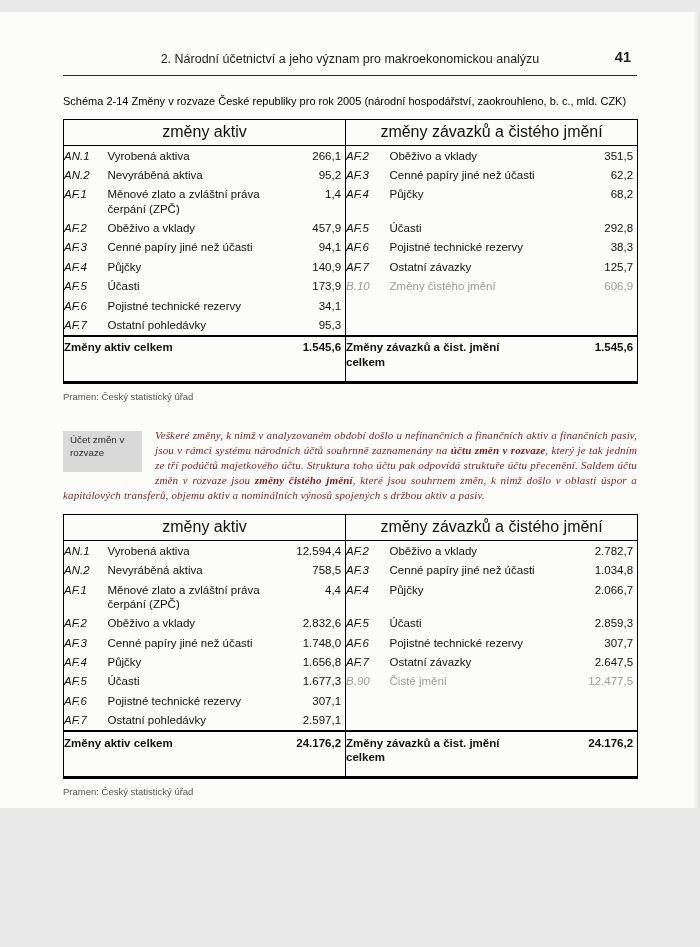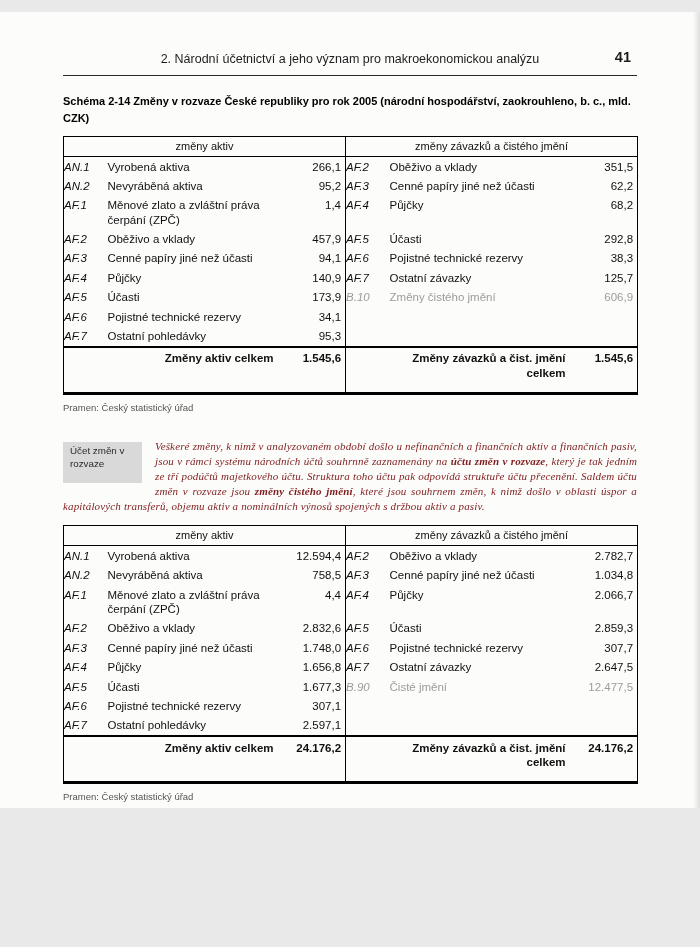--- a/index.html
+++ b/index.html
@@ -5,30 +5,30 @@
   html,body{margin:0;padding:0;}
   body{background:#e9e9e9;font-family:"Liberation Sans",sans-serif;}
   .page{width:700px;height:796px;background:#fcfcfb;position:relative;overflow:hidden;color:#161616;margin:12px auto;}
   .scan-edge{position:absolute;top:0;right:0;width:7px;height:100%;background:linear-gradient(to right,rgba(120,120,120,0),rgba(120,120,120,0.22));}
   .content{position:absolute;left:63px;top:40px;width:574px;}
 
   .running-head{position:relative;text-align:center;font-size:12.5px;color:#1d1d1d;padding-bottom:9px;}
   .running-head .pagenum{position:absolute;right:6px;top:-3px;font-weight:bold;font-size:14.5px;}
   .head-rule{border:none;border-top:1.4px solid #2a2a2a;margin:0;}
 
-  .schema-title{font-weight:bold;font-size:11px;line-height:1.55;margin-top:17px;color:#000;}
+  .schema-title{font-weight:normal;font-size:11px;line-height:1.55;margin-top:17px;color:#000;}
 
   table.balance{width:100%;border-collapse:collapse;margin-top:9px;font-size:11.5px;color:#101010;border:1px solid #000;table-layout:fixed;}
-  table.balance thead th{font-weight:normal;font-size:11px;padding:3px 2px 4px 2px;border-bottom:1px solid #000;text-align:center;}
+  table.balance thead th{font-weight:normal;font-size:16px;padding:3px 2px 4px 2px;border-bottom:1px solid #000;text-align:center;}
   table.balance th.rhalf{border-left:1px solid #000;}
   table.balance td{padding:2.5px 4px 2.5px 0;vertical-align:top;line-height:1.25;}
   td.code{padding-left:7px;white-space:nowrap;font-style:italic;}
   td.val{text-align:right;white-space:nowrap;padding-right:4px;}
   td.rstart{border-left:1px solid #000;}
-  tr.total td{border-top:2px solid #000;border-bottom:3px solid #000;font-weight:bold;padding-top:3.5px;padding-bottom:12px;text-align:right;}
+  tr.total td{border-top:2px solid #000;border-bottom:3px solid #000;font-weight:bold;padding-top:3.5px;padding-bottom:12px;}
   td.total-label{padding-left:7px;white-space:pre-line;}
   .gray{color:#9c9c9c;}
 
   .source{font-size:9.5px;color:#555;margin-top:7px;}
 
   .body-block{margin-top:26px;}
   .margin-note{float:left;width:66px;background:#d9d9d9;padding:3px 6px 12px 7px;font-size:9.8px;line-height:1.3;color:#2b2b2b;margin:3px 13px 4px 0;}
   .paragraph{font-family:"Liberation Serif","DejaVu Serif",serif;font-style:italic;font-size:11px;line-height:1.37;text-align:justify;color:#7f1d1d;letter-spacing:0.15px;}
   .paragraph b{font-weight:bold;}
 

